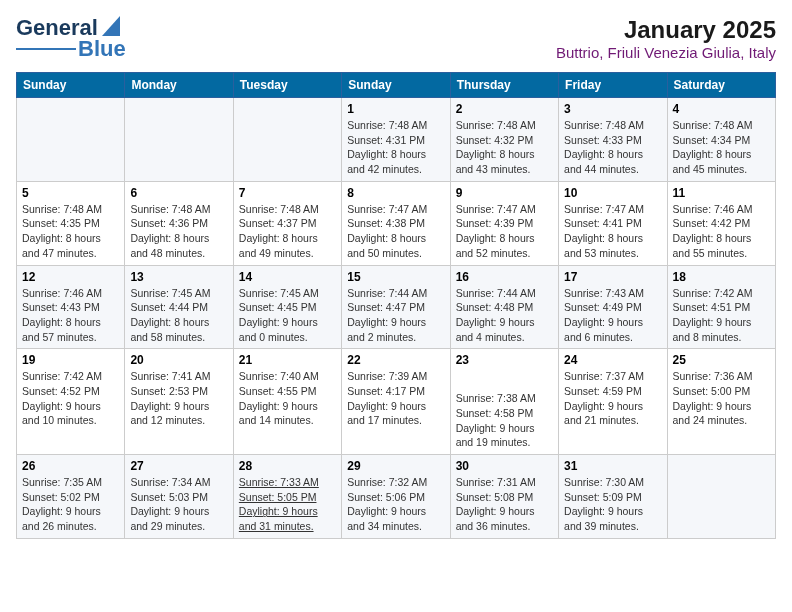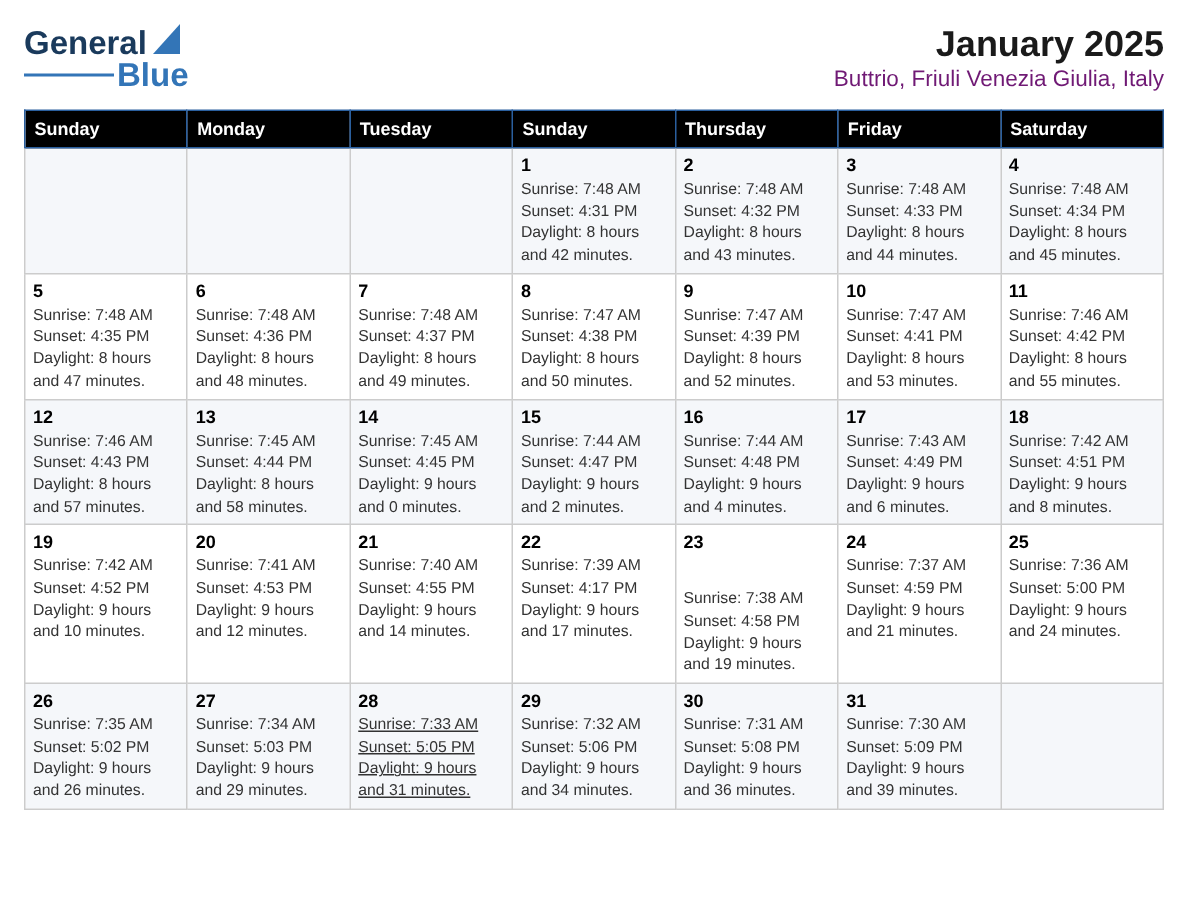--- a/index.html
+++ b/index.html
@@ -33,21 +33,21 @@
       font-size: 15px;
       font-weight: normal;
       color: #701a75;
     }
     .calendar {
       width: 100%;
       border-collapse: collapse;
       font-size: 11px;
     }
     .calendar th {
-      background: #000000;
+      background: #0369a1;
       color: #fff;
       text-align: left;
       padding: 5px 6px;
       font-size: 12px;
       border: 1px solid #2a5f9e;
     }
     .calendar td {
       border: 1px solid #ccc;
       vertical-align: top;
       padding: 4px 5px;
@@ -233,21 +233,21 @@
       <tr>
         <td>
           <span class="day-num">19</span>
           <div class="day-detail" style="white-space: pre-line;">Sunrise: 7:42 AM
 Sunset: 4:52 PM
 Daylight: 9 hours and 10 minutes.</div>
         </td>
         <td>
           <span class="day-num">20</span>
           <div class="day-detail" style="white-space: pre-line;">Sunrise: 7:41 AM
-Sunset: 4:53 PM
+Sunset: 2:53 PM
 Daylight: 9 hours and 12 minutes.</div>
         </td>
         <td>
           <span class="day-num">21</span>
           <div class="day-detail" style="white-space: pre-line;">Sunrise: 7:40 AM
 Sunset: 4:55 PM
 Daylight: 9 hours and 14 minutes.</div>
         </td>
         <td>
           <span class="day-num">22</span>

